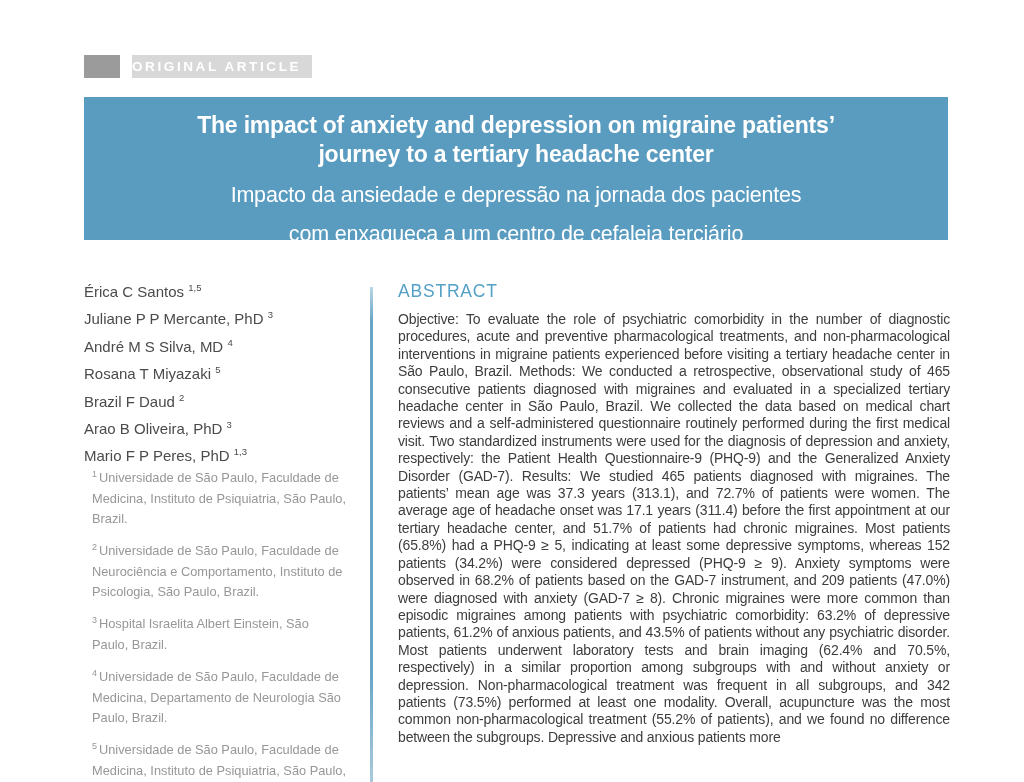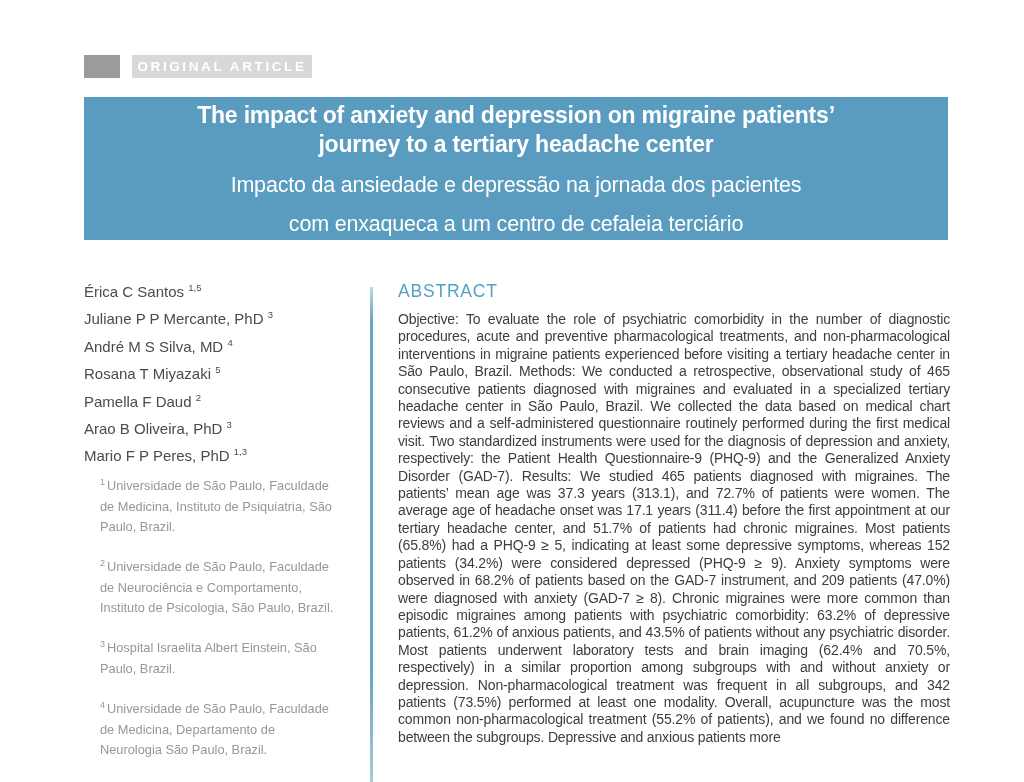--- a/index.html
+++ b/index.html
@@ -19,51 +19,51 @@
     position:relative;width:1024px;height:782px;background:#ffffff;
     overflow:hidden;margin:0 auto;
   }
   
   .tag-square{
     position:absolute;left:84px;top:55px;width:36px;height:23px;
     background:var(--tag_square);
   }
   .tag-box{
     position:absolute;left:132px;top:55px;width:180px;height:23px;
-    background:var(--tag_box);display:flex;align-items:center;justify-content:center;
+    background:var(--tag_box);display:flex;align-items:center;
   }
   .tag-box span{
     color:#ffffff;font-weight:bold;font-size:13.5px;letter-spacing:2.6px;
     white-space:nowrap;
   }
   
   .banner{
     position:absolute;left:84px;top:97px;width:864px;height:143px;
     background:var(--banner_bg);color:#ffffff;text-align:center;
-    padding-top:4px;
+    padding-top:14px;
   }
   .banner h1{
     font-size:23px;font-weight:bold;line-height:29px;white-space:pre-line;
     letter-spacing:-0.2px;
   }
   .banner h2{
     font-size:21.5px;font-weight:normal;line-height:39px;white-space:pre-line;
     margin-top:7px;letter-spacing:-0.2px;
   }
   
   .authors{
     position:absolute;left:84px;top:276px;width:280px;list-style:none;
     color:var(--author_text);font-size:15px;line-height:23.4px;
   }
   .authors sup{font-size:9.5px;}
   .affiliations{
     position:absolute;left:84px;top:456px;width:270px;
     color:var(--affil_text);font-size:12.8px;line-height:20.3px;
   }
-  .affiliations p{margin:16px;}
+  .affiliations p{margin:8px;}
   .affiliations sup{font-size:9px;margin-right:2px;}
   
   .divider{
     position:absolute;left:370px;top:287px;width:3px;height:495px;
     background:linear-gradient(180deg,#bcd7e6 0%,var(--divider_blue) 7%,var(--divider_blue) 78%,#a9c9dc 100%);
   }
   
   .abstract-col{position:absolute;left:398px;top:281px;width:552px;}
   .abstract-col h3{
     color:var(--heading_blue);font-size:17.5px;font-weight:normal;
@@ -90,21 +90,21 @@
 journey to a tertiary headache center</h1>
     <h2>Impacto da ansiedade e depressão na jornada dos pacientes
 com enxaqueca a um centro de cefaleia terciário</h2>
   </div>
 
   <ul class="authors">
       <li><span>Érica C Santos </span><sup>1,5</sup></li>
       <li><span>Juliane P P Mercante, PhD </span><sup>3</sup></li>
       <li><span>André M S Silva, MD </span><sup>4</sup></li>
       <li><span>Rosana T Miyazaki </span><sup>5</sup></li>
-      <li><span>Pamella F Daud </span><sup>2</sup></li>
+      <li><span>Brazil F Daud </span><sup>2</sup></li>
       <li><span>Arao B Oliveira, PhD </span><sup>3</sup></li>
       <li><span>Mario F P Peres, PhD </span><sup>1,3</sup></li>
     </ul>
 
   <div class="affiliations">
       <p><sup>1</sup><span>Universidade de São Paulo, Faculdade de Medicina, Instituto de Psiquiatria, São Paulo, Brazil.</span></p>
       <p><sup>2</sup><span>Universidade de São Paulo, Faculdade de Neurociência e Comportamento, Instituto de Psicologia, São Paulo, Brazil.</span></p>
       <p><sup>3</sup><span>Hospital Israelita Albert Einstein, São Paulo, Brazil.</span></p>
       <p><sup>4</sup><span>Universidade de São Paulo, Faculdade de Medicina, Departamento de Neurologia São Paulo, Brazil.</span></p>
       <p><sup>5</sup><span>Universidade de São Paulo, Faculdade de Medicina, Instituto de Psiquiatria, São Paulo, Brazil.</span></p>

